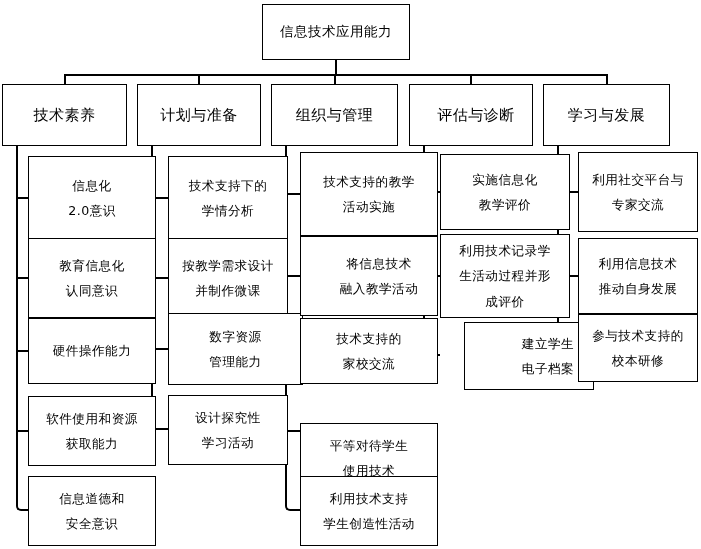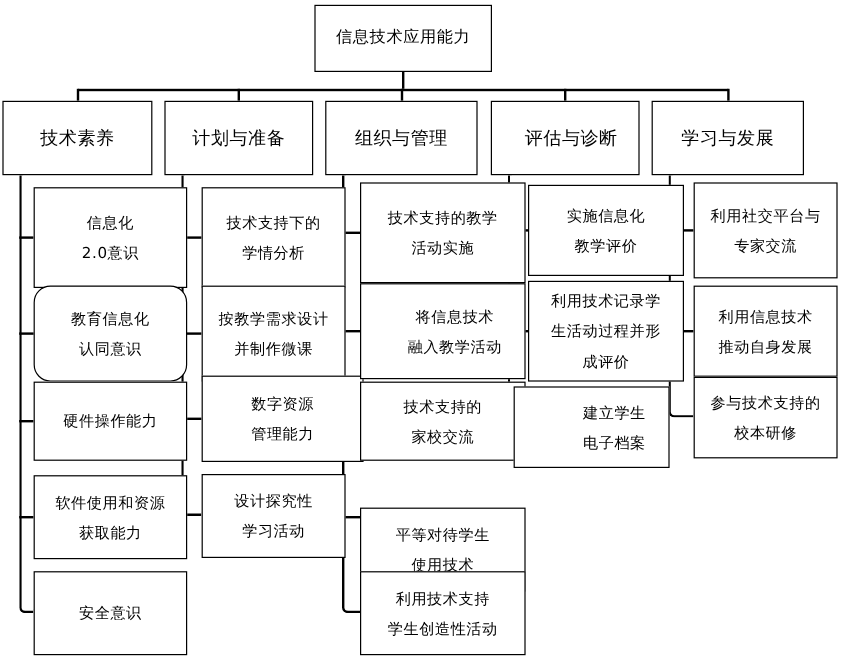--- a/index.html
+++ b/index.html
@@ -71,35 +71,36 @@
     <div class="conn v" style="left: 63.5px; top: 74px; height: 10px; width: 2px;"></div>
     <div class="node header" style="left: 2px; top: 84px; width: 125px; height: 62px;">
       <span class="line">技术素养</span>
     </div>
     <div class="spine" style="left: 16px; top: 146px; width: 12px; height: 365px;"></div>
     <div class="node leaf" style="left: 28px; top: 156px; width: 128px; height: 84px;">
       <span class="line">信息化</span>
       <span class="line">2.0意识</span>
     </div>
     <div class="conn h" style="left: 16px; top: 197px; width: 12px; height: 2px;"></div>
-    <div class="node leaf" style="left: 28px; top: 238px; width: 128px; height: 80px; border-radius: 14px;">
+    <div class="node leaf" style="left: 28px; top: 238px; width: 128px; height: 80px;">
       <span class="line">教育信息化</span>
       <span class="line">认同意识</span>
     </div>
     <div class="conn h" style="left: 16px; top: 277px; width: 12px; height: 2px;"></div>
     <div class="node leaf" style="left: 28px; top: 318px; width: 128px; height: 66px;">
       <span class="line">硬件操作能力</span>
     </div>
     <div class="conn h" style="left: 16px; top: 350px; width: 12px; height: 2px;"></div>
     <div class="node leaf" style="left: 28px; top: 396px; width: 128px; height: 70px;">
       <span class="line">软件使用和资源</span>
       <span class="line">获取能力</span>
     </div>
     <div class="conn h" style="left: 16px; top: 430px; width: 12px; height: 2px;"></div>
     <div class="node leaf" style="left: 28px; top: 476px; width: 128px; height: 70px;">
+      <span class="line">信息道德和</span>
       <span class="line">安全意识</span>
     </div>
     <div class="conn v" style="left: 198px; top: 74px; height: 10px; width: 2px;"></div>
     <div class="node header" style="left: 137px; top: 84px; width: 124px; height: 62px;">
       <span class="line">计划与准备</span>
     </div>
     <div class="spine" style="left: 151px; top: 146px; width: 17px; height: 284px;"></div>
     <div class="node leaf" style="left: 168px; top: 156px; width: 120px; height: 84px;">
       <span class="line">技术支持下的</span>
       <span class="line">学情分析</span>
@@ -157,21 +158,21 @@
       <span class="line">实施信息化</span>
       <span class="line">教学评价</span>
     </div>
     <div class="conn h" style="left: 423px; top: 191px; width: 17px; height: 2px;"></div>
     <div class="node leaf" style="left: 440px; top: 234px; width: 130px; height: 84px;">
       <span class="line">利用技术记录学</span>
       <span class="line">生活动过程并形</span>
       <span class="line">成评价</span>
     </div>
     <div class="conn h" style="left: 423px; top: 275px; width: 17px; height: 2px;"></div>
-    <div class="node leaf" style="left: 428px; top: 322px; width: 130px; height: 68px; padding-left: 38px;">
+    <div class="node leaf" style="left: 464px; top: 322px; width: 130px; height: 68px; padding-left: 38px;">
       <span class="line">建立学生</span>
       <span class="line">电子档案</span>
     </div>
     <div class="conn v" style="left: 605.5px; top: 74px; height: 10px; width: 2px;"></div>
     <div class="node header" style="left: 543px; top: 84px; width: 127px; height: 62px;">
       <span class="line">学习与发展</span>
     </div>
     <div class="spine" style="left: 557px; top: 146px; width: 21px; height: 202px;"></div>
     <div class="node leaf" style="left: 578px; top: 152px; width: 120px; height: 80px;">
       <span class="line">利用社交平台与</span>

